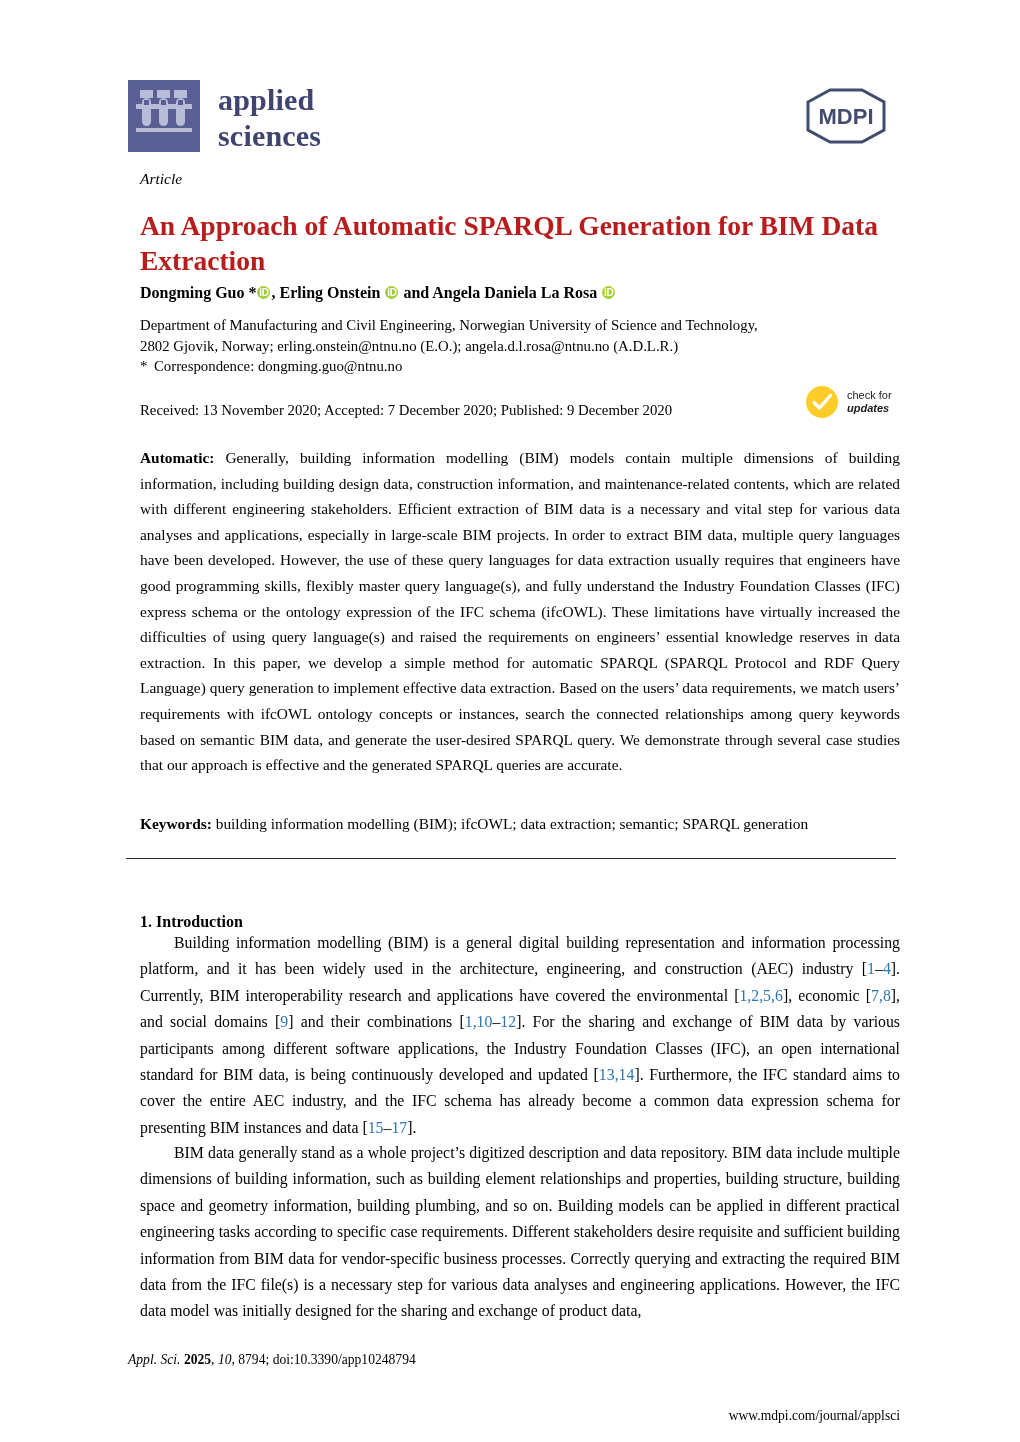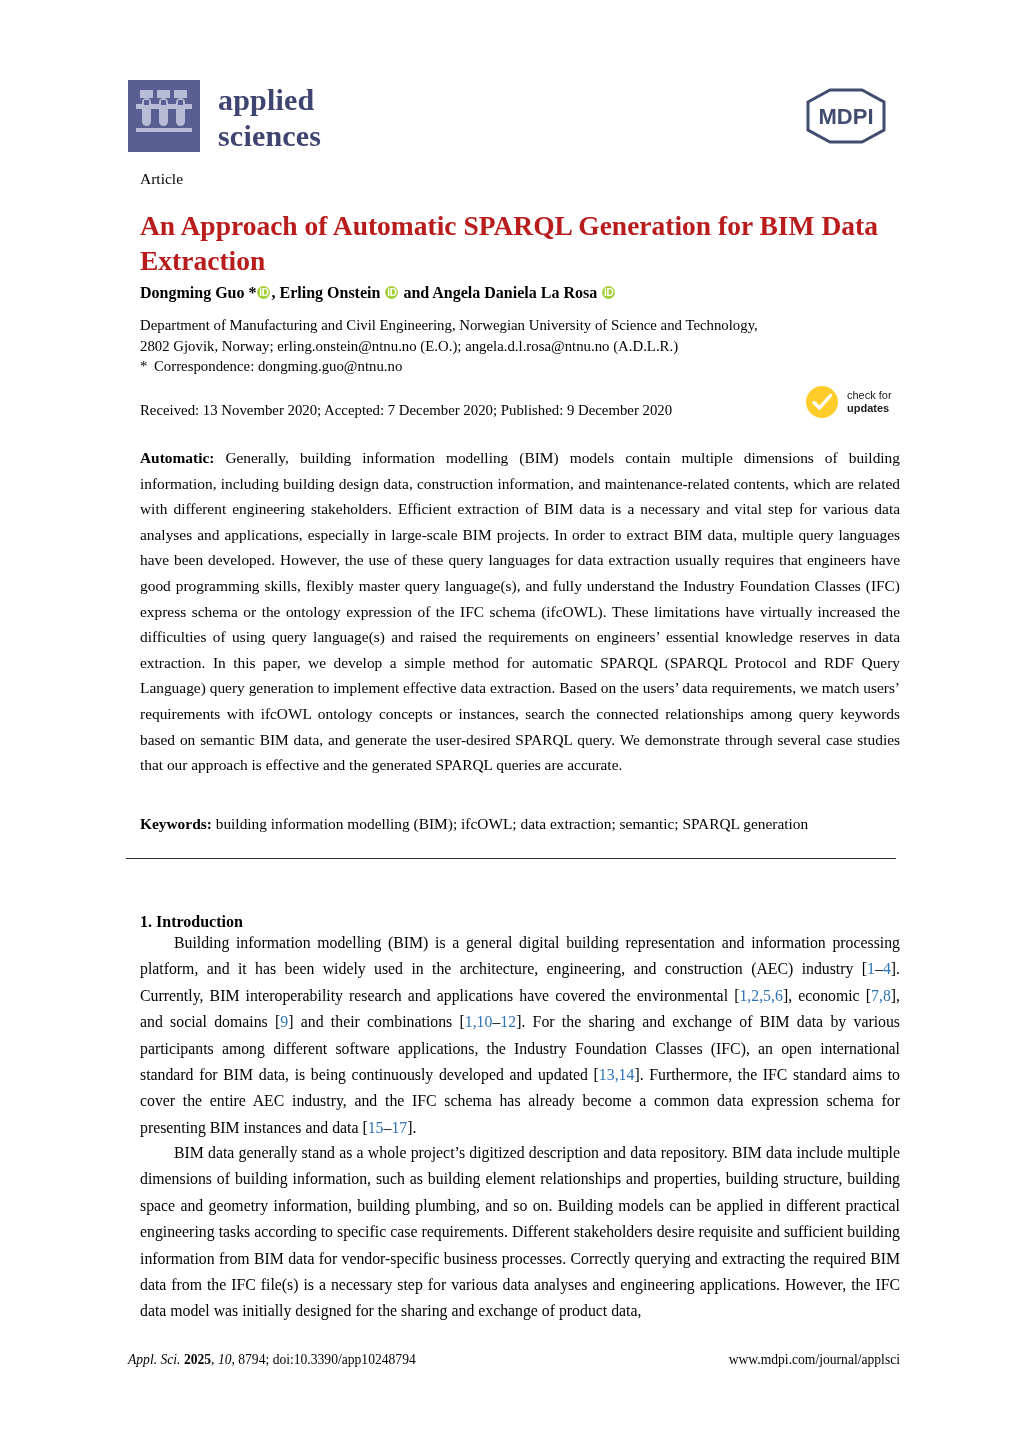--- a/index.html
+++ b/index.html
@@ -56,20 +56,21 @@
   .mdpi-logo {
     position: absolute;
     right: 0; top: 8px;
     width: 92px; height: 56px;
   }
 
   
   .article-type {
     position: absolute;
     left: 140px; top: 170px;
+    font-style: italic;
     font-size: 15.5px;
     color: #000;
   }
   .title {
     position: absolute;
     left: 140px; top: 190px;
     width: 760px;
     font-size: 27.5px;
     line-height: 35px;
     font-weight: bold;
@@ -130,21 +131,21 @@
     display: flex;
     align-items: center;
   }
   .crossmark-text {
     margin-left: 8px;
     font-family: "Liberation Sans", "DejaVu Sans", sans-serif;
     font-size: 11px;
     line-height: 13px;
     color: #1a1a1a;
   }
-  .crossmark-text .bold { font-weight: bold; }
+  .crossmark-text .bold { font-weight: bold; font-style: italic; }
 
   
   .abstract {
     position: absolute;
     left: 140px; top: 445px;
     width: 760px;
     font-size: 15.4px;
     line-height: 25.6px;
     text-align: justify;
   }
@@ -193,21 +194,21 @@
   
   .footer-left {
     position: absolute;
     left: 128px; top: 1352px;
     font-size: 13.6px;
   }
   .footer-left i { font-style: italic; }
   .footer-left b { font-weight: bold; }
   .footer-right {
     position: absolute;
-    right: 120px; top: 1352px;
+    right: 120px; top: 1408px;
     font-size: 13.6px;
   }
 </style>
 </head>
 <body>
 
 <div class="page">
 
   <div class="masthead">
     <div class="journal-brand">

